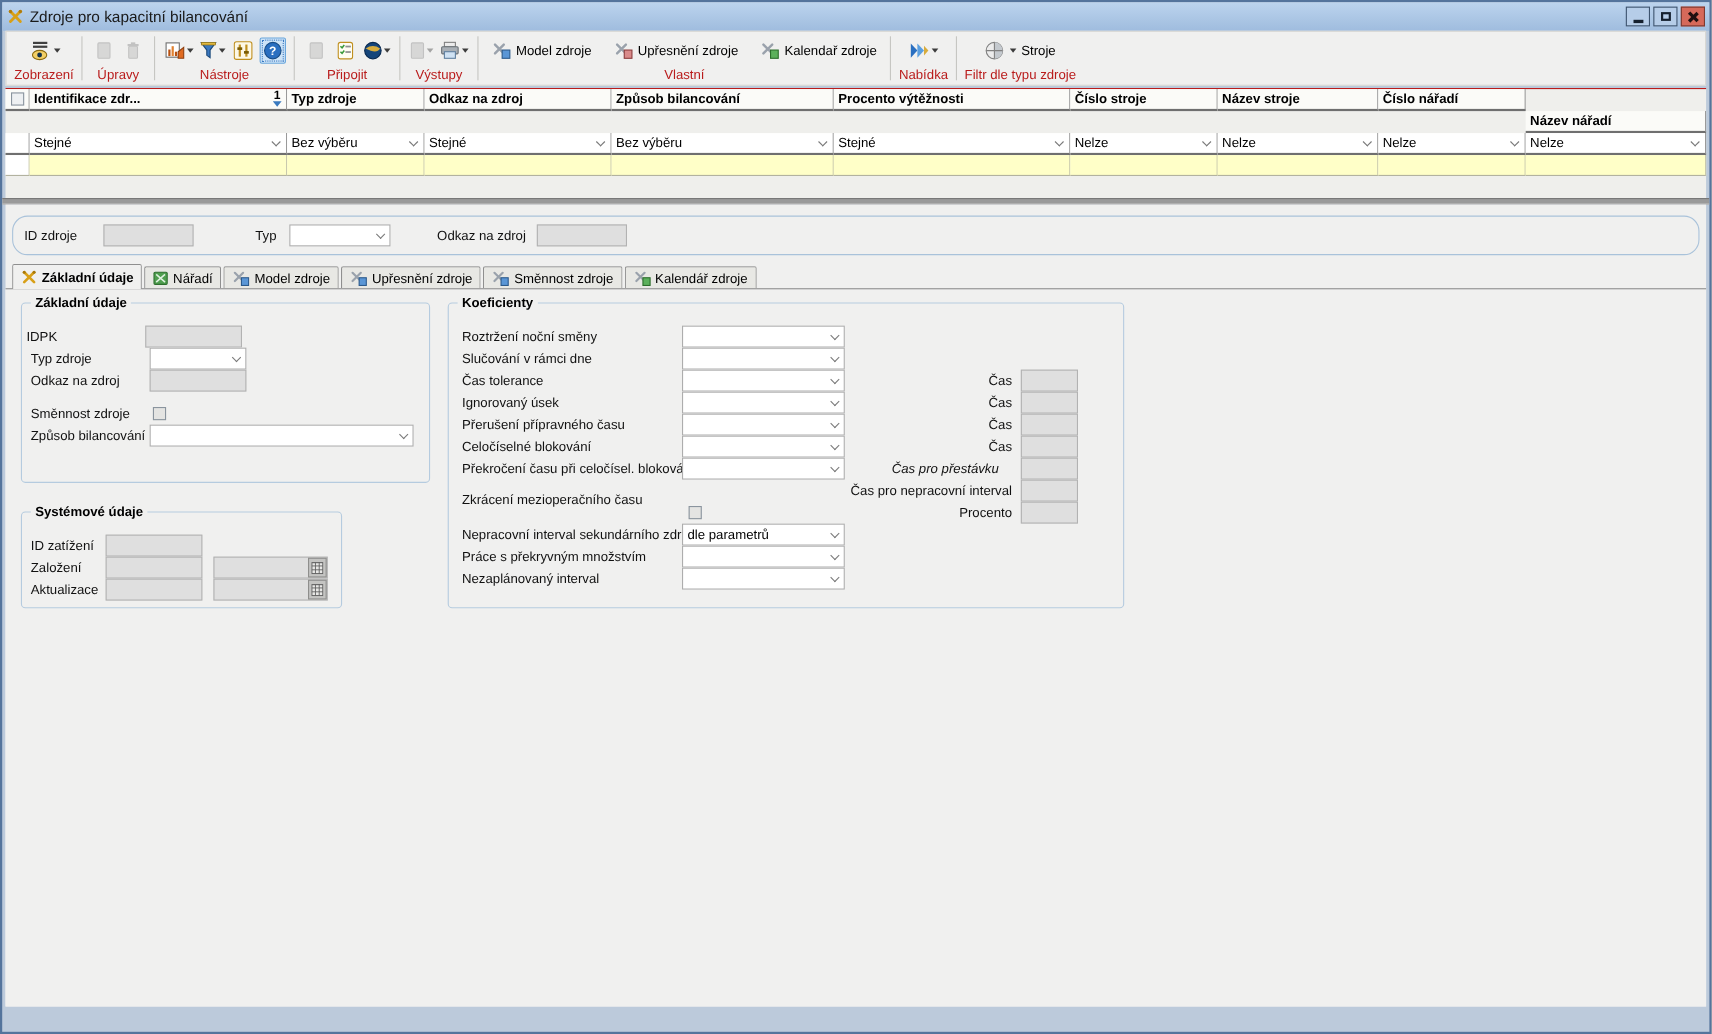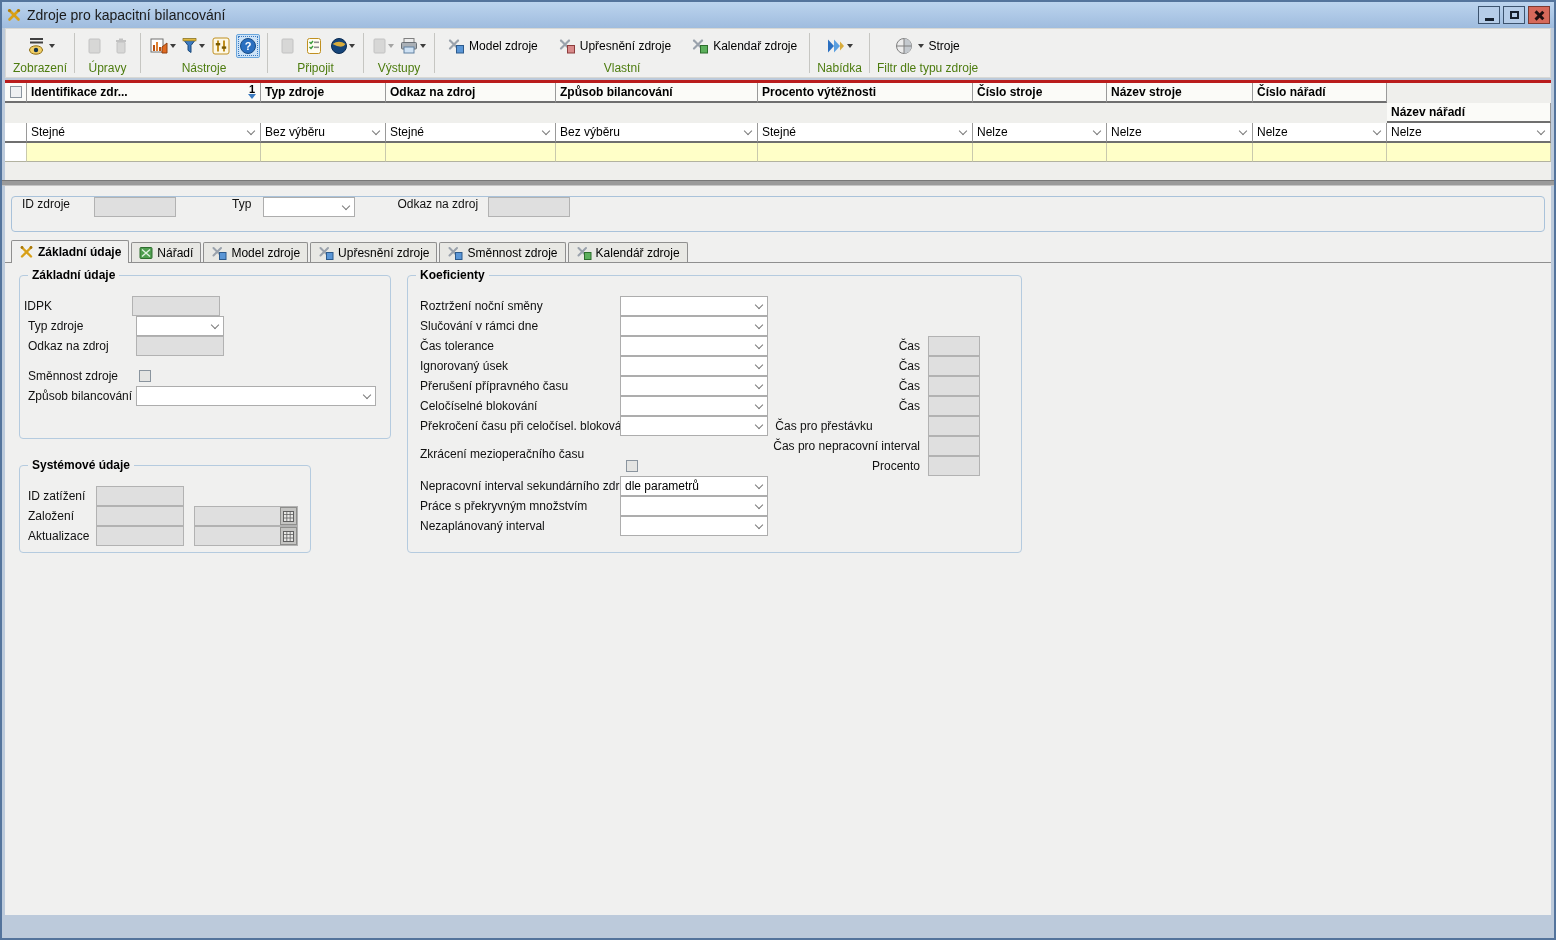--- a/index.html
+++ b/index.html
@@ -19,50 +19,50 @@
   .glyph-max { width:9px; height:8px; border:2px solid #15202e; }
   .glyph-close { position:relative; width:11px; height:11px; }
   .glyph-close::before,.glyph-close::after{ content:""; position:absolute; left:4.5px; top:0; width:2.5px; height:11px; background:#201010;}
   .glyph-close::before{transform:rotate(45deg);} .glyph-close::after{transform:rotate(-45deg);}
 
   
   .toolbar { position:absolute; top:26px; left:3px; right:3px; height:50px; background:#f0f0ef;
     border:1px solid #d8d8d4; display:flex; align-items:stretch; }
   .tgroup { display:flex; flex-direction:column; align-items:center; justify-content:space-between; padding:3px 7px 2px 7px; }
   .ticons { display:flex; align-items:center; gap:3px; height:27px; }
-  .tlabel { font-size:12px; color:#4d7c0f; white-space:nowrap; }
+  .tlabel { font-size:12px; color:#b91c1c; white-space:nowrap; }
   .tsep { width:1px; background:#c6c6c2; margin:4px 0; }
   .tbtn { display:flex; align-items:center; justify-content:center; min-width:24px; height:24px; border:1px solid transparent; border-radius:2px; background:transparent; cursor:default; }
   .tbtn.labeled { padding:0 4px; gap:4px; }
   .tbtn.active { background:#cde3f7; border:1px solid #6aa6dc; outline:1px dotted #3a78c0; outline-offset:-3px; }
   .dis { opacity:.42; filter:grayscale(1); }
   .caret { width:0; height:0; border-left:3.5px solid transparent; border-right:3.5px solid transparent; border-top:4px solid #3c3c3c; margin-left:1px; }
 
   
   .gridarea { position:absolute; top:78px; left:3px; right:3px; height:102px; background:#efefec; }
   .trow { display:flex; }
-  .thead { border-top:3px solid #b91c1c; }
+  .thead { border-top:1px solid #b91c1c; }
   .thead .cell { background:#fbfbf8; font-weight:bold; border-right:1px solid #9a9a9a; border-bottom:2px solid #6f6f6f;
     height:20px; display:flex; align-items:center; padding:0 4px; overflow:hidden; white-space:nowrap; }
   .tfilter .cell { background:#fff; border-right:1px solid #9a9a9a; border-bottom:2px solid #6f6f6f;
     height:20px; display:flex; align-items:center; padding:0 4px; white-space:nowrap; }
   .tyellow .cell { background:#ffffc8; border-right:1px solid #c9c9ad; border-bottom:1px solid #b2b2a0; height:19px; }
   .chk { width:12px; height:12px; background:#eef0f2; border:1px solid #8a949e; }
   .chev { width:6px; height:6px; border-right:1.6px solid #7a7a7a; border-bottom:1.6px solid #7a7a7a; transform:rotate(45deg); margin-top:-3px; }
   .filter-arrow { margin-left:auto; margin-right:2px; }
   .sortwrap { margin-left:auto; display:flex; flex-direction:column; align-items:center; line-height:9px; }
   .sortnum { font-weight:bold; font-size:11px; }
   .sortarr { width:0; height:0; border-left:4px solid transparent; border-right:4px solid transparent; border-top:5px solid #3a7abf; }
 
   
   .splitter { position:absolute; top:178px; left:0; right:0; height:6px; background:#9a9a9a; border-top:1px solid #787878; border-bottom:1px solid #c4c4c4; }
 
   
   .panel { position:absolute; top:184px; left:3px; right:3px; bottom:23px; background:#f0f0ef; }
-  .idbox { position:absolute; top:10px; left:6px; right:6px; height:36px; border:1px solid #a9c2da; border-radius:4px; display:flex; }
+  .idbox { position:absolute; top:10px; left:6px; right:6px; height:36px; border:1px solid #a9c2da; border-radius:14px; display:flex; align-items:center; }
   .lbl { color:#111; white-space:nowrap; }
   .inp-dis { background:#dfdfdf; border:1px solid #b2b2b2; height:20px; }
   .combo { position:relative; background:#fff; border:1px solid #adadad; height:20px; display:flex; align-items:center; padding:0 16px 0 4px; }
   .combo .chev { position:absolute; right:5px; top:8px; }
 
   .tabbar { position:absolute; top:54px; left:6px; right:6px; height:22px; display:flex; align-items:flex-end; gap:2px; }
   .tab { display:flex; align-items:center; gap:4px; height:20px; padding:0 7px; background:#e8e8e4; border:1px solid #8f8f8f; border-bottom:none; border-radius:2px 2px 0 0; white-space:nowrap; }
   .tab.active { height:23px; background:#f0f0ef; font-weight:bold; margin-bottom:-1px; z-index:3; }
   .tabcontent { position:absolute; top:76px; left:0; right:0; bottom:0; border-top:1px solid #8f8f8f; background:#f0f0ef; }
 
@@ -609,21 +609,21 @@
           </div>
         <span class="inp-dis" style="position:absolute;left:520px;top:80px;width:52px;"></span>
         <div class="frow" style="left:320px;top:100px;width:192px;justify-content:flex-end;">
             <span class="lbl">Čas</span>
           </div>
         <span class="inp-dis" style="position:absolute;left:520px;top:100px;width:52px;"></span>
         <div class="frow" style="left:320px;top:120px;width:192px;justify-content:flex-end;">
             <span class="lbl">Čas</span>
           </div>
         <span class="inp-dis" style="position:absolute;left:520px;top:120px;width:52px;"></span>
-        <div class="frow" style="left:320px;top:140px;width:192px;justify-content:center;">
+        <div class="frow" style="left:308px;top:140px;width:192px;justify-content:flex-end;font-style:italic;">
             <span class="lbl">Čas pro přestávku</span>
           </div>
         <span class="inp-dis" style="position:absolute;left:520px;top:140px;width:52px;"></span>
         <div class="frow" style="left:320px;top:160px;width:192px;justify-content:flex-end;">
             <span class="lbl">Čas pro nepracovní interval</span>
           </div>
         <span class="inp-dis" style="position:absolute;left:520px;top:160px;width:52px;"></span>
         <div class="frow" style="left:320px;top:180px;width:192px;justify-content:flex-end;">
             <span class="lbl">Procento</span>
           </div>

